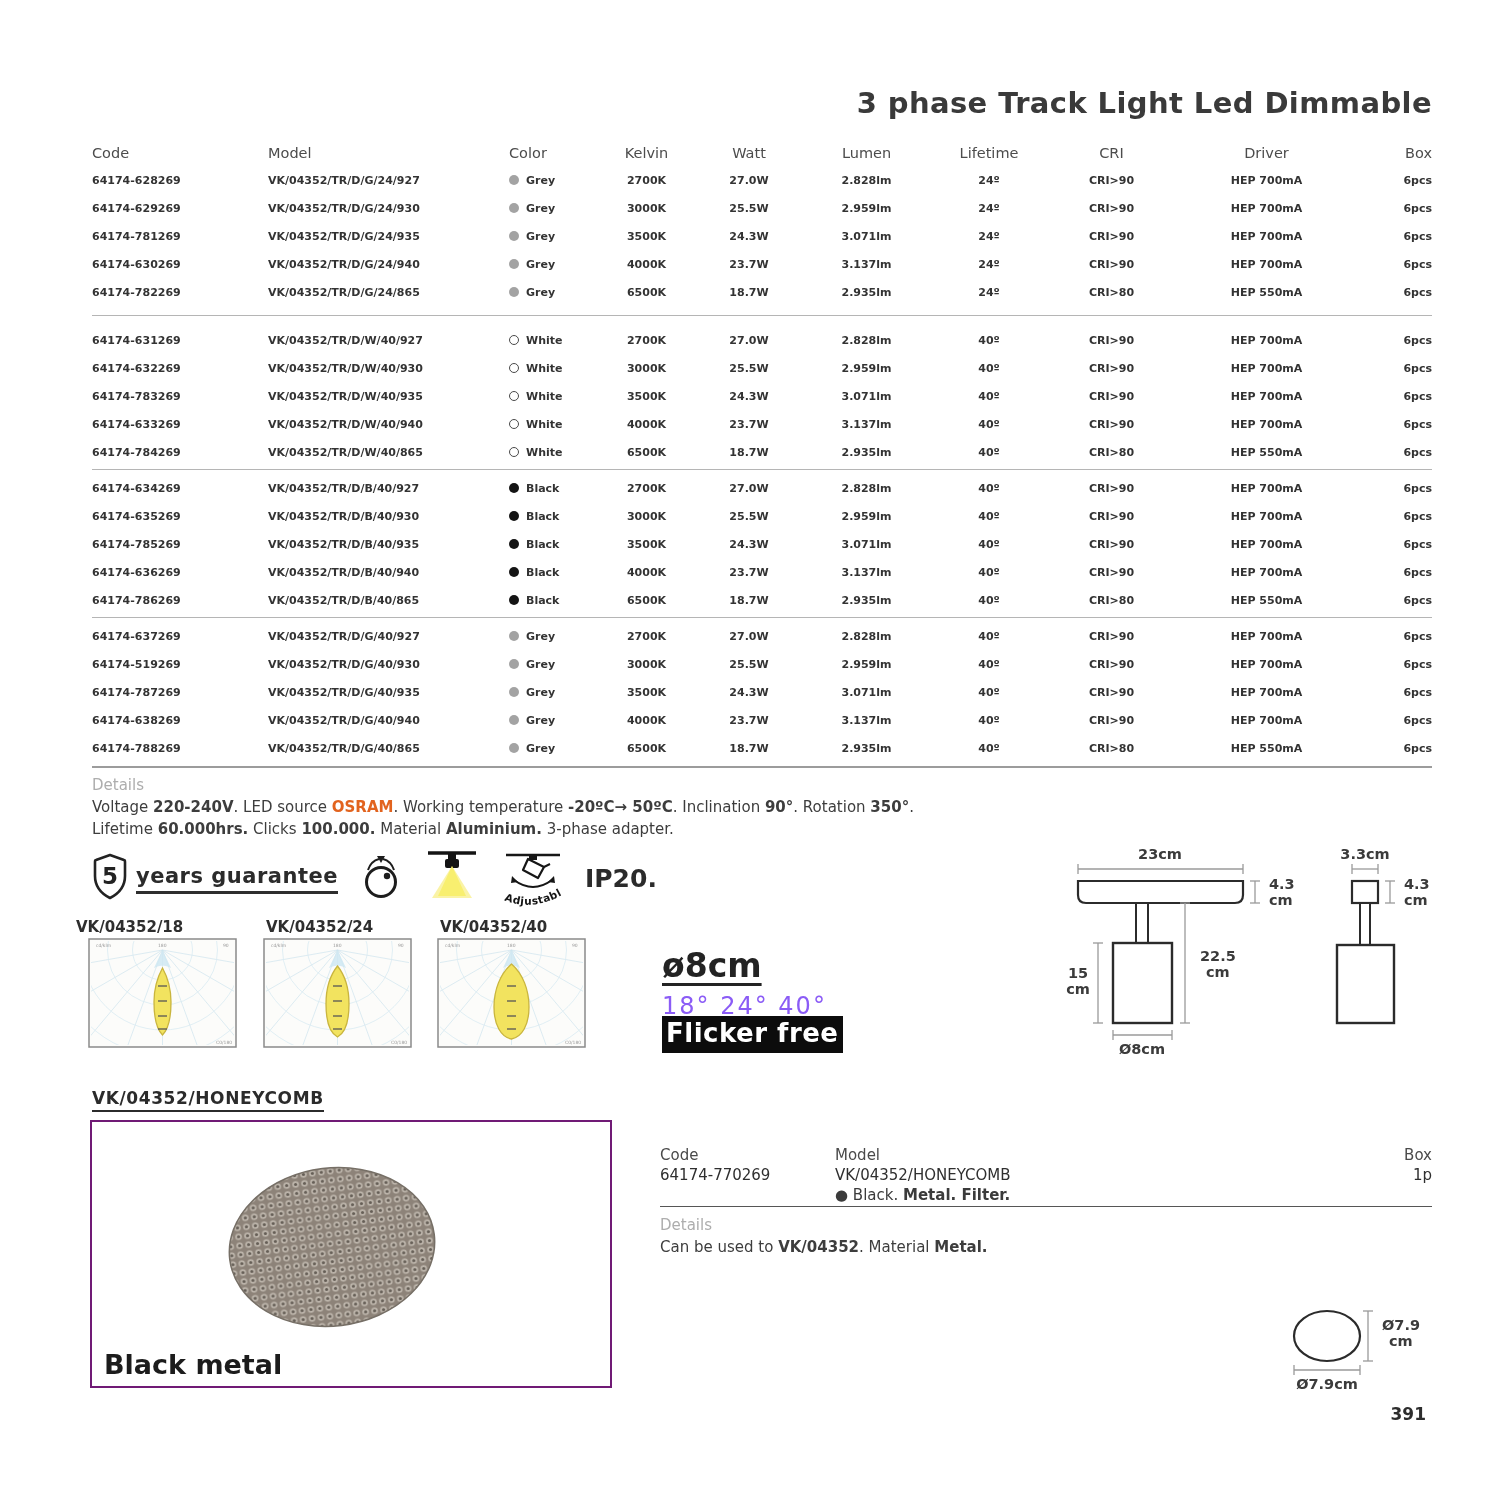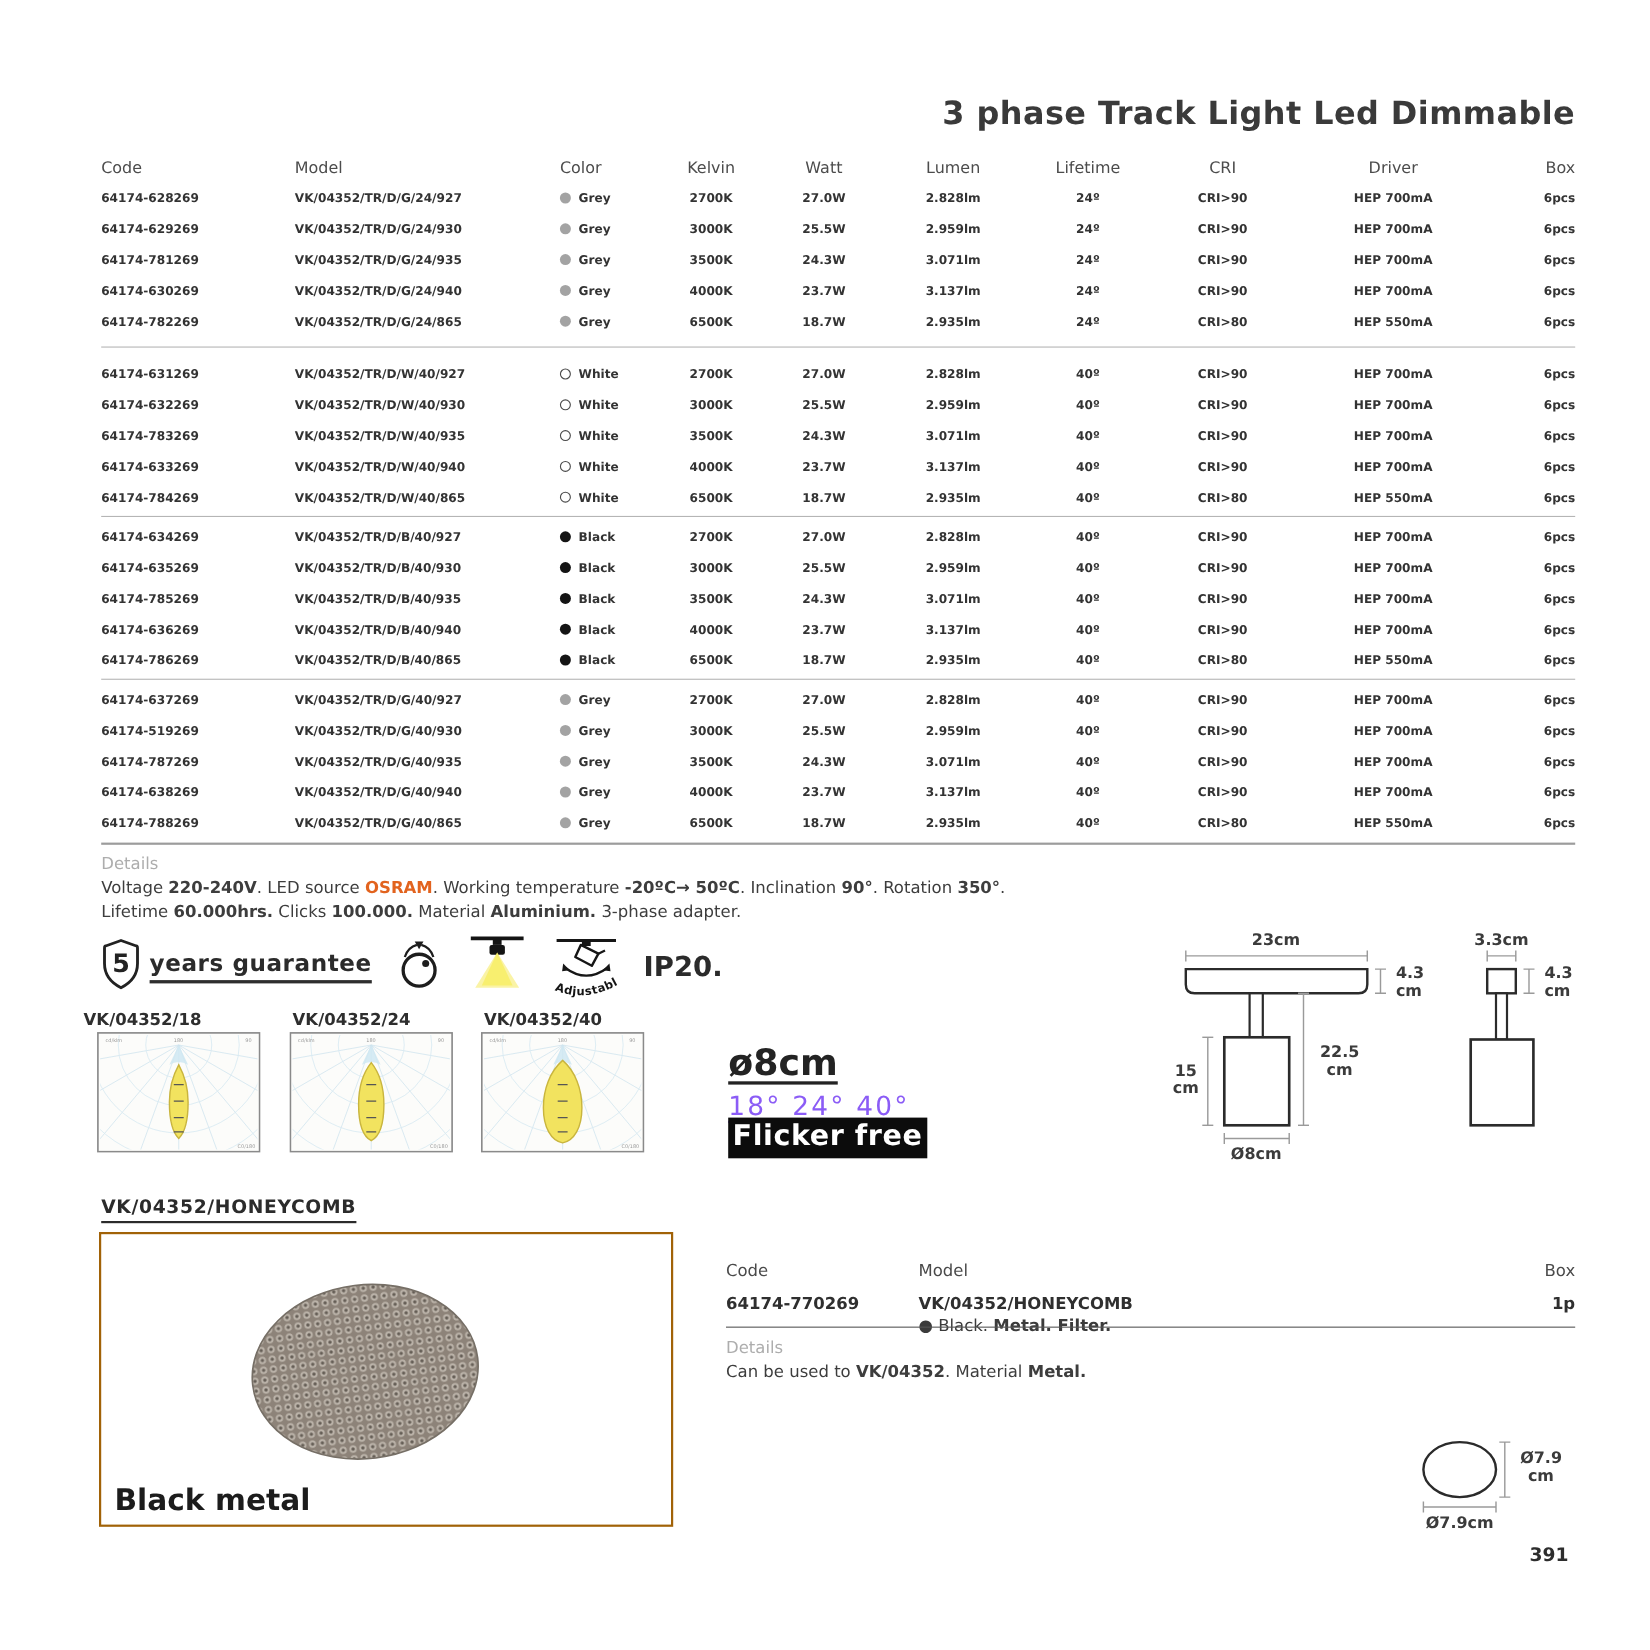--- a/index.html
+++ b/index.html
@@ -28,24 +28,24 @@
   #guarantee-text{left:136px;top:864px;font-size:21px;font-weight:700;color:#2b2b2b;border-bottom:3px solid #2e2e2e;padding-bottom:3px;letter-spacing:.5px}
   #ip-rating{left:585px;top:864px;font-size:25px;font-weight:700;color:#2b2b2b}
   
   .photo-label{font-size:15px;font-weight:700;color:#2e2e2e}
   .photo-box{width:149px;height:110px}
   #diam{left:662px;top:946px;font-size:33px;font-weight:700;color:#232323;text-decoration:underline;text-decoration-thickness:3px;text-underline-offset:6px}
   #angles{left:662px;top:992px;font-size:24px;font-weight:500;color:#8b5cf6;letter-spacing:2px;text-decoration:underline;text-decoration-thickness:2px;text-underline-offset:5px}
   #flicker{left:662px;top:1016px;background:#0c0c0c;color:#fff;font-size:26px;font-weight:700;padding:2px 4px 5px;letter-spacing:.5px}
   
   #hc-heading{left:92px;top:1088px;font-size:17px;font-weight:700;color:#2b2b2b;letter-spacing:.6px;border-bottom:2px solid #2b2b2b;padding-bottom:2px}
-  #hc-box{left:90px;top:1120px;width:518px;height:264px;border:2px solid #a16207}
+  #hc-box{left:90px;top:1120px;width:518px;height:264px;border:2px solid #701a75}
   #hc-caption{left:12px;bottom:6px;font-size:27px;font-weight:700;color:#1c1c1c}
   .hc-col-label{font-size:15px;color:#4a4a4a}
-  .hc-val{font-size:15px;font-weight:700;color:#2f2f2f;margin-top:12px;white-space:nowrap}
+  .hc-val{font-size:15px;font-weight:400;color:#2f2f2f;margin-top:2px;white-space:nowrap}
   #hc-line{left:660px;top:1206px;width:772px;border-top:1.5px solid #565656}
   
   svg text{font-family:"DejaVu Sans",sans-serif}
   .dimlbl{font-size:14.5px;font-weight:600;fill:#3b3b3b}
   
   #page-num{right:74px;top:1404px;font-size:17px;font-weight:700;color:#2d2d2d}
 </style>
 </head>
 <body>
 

